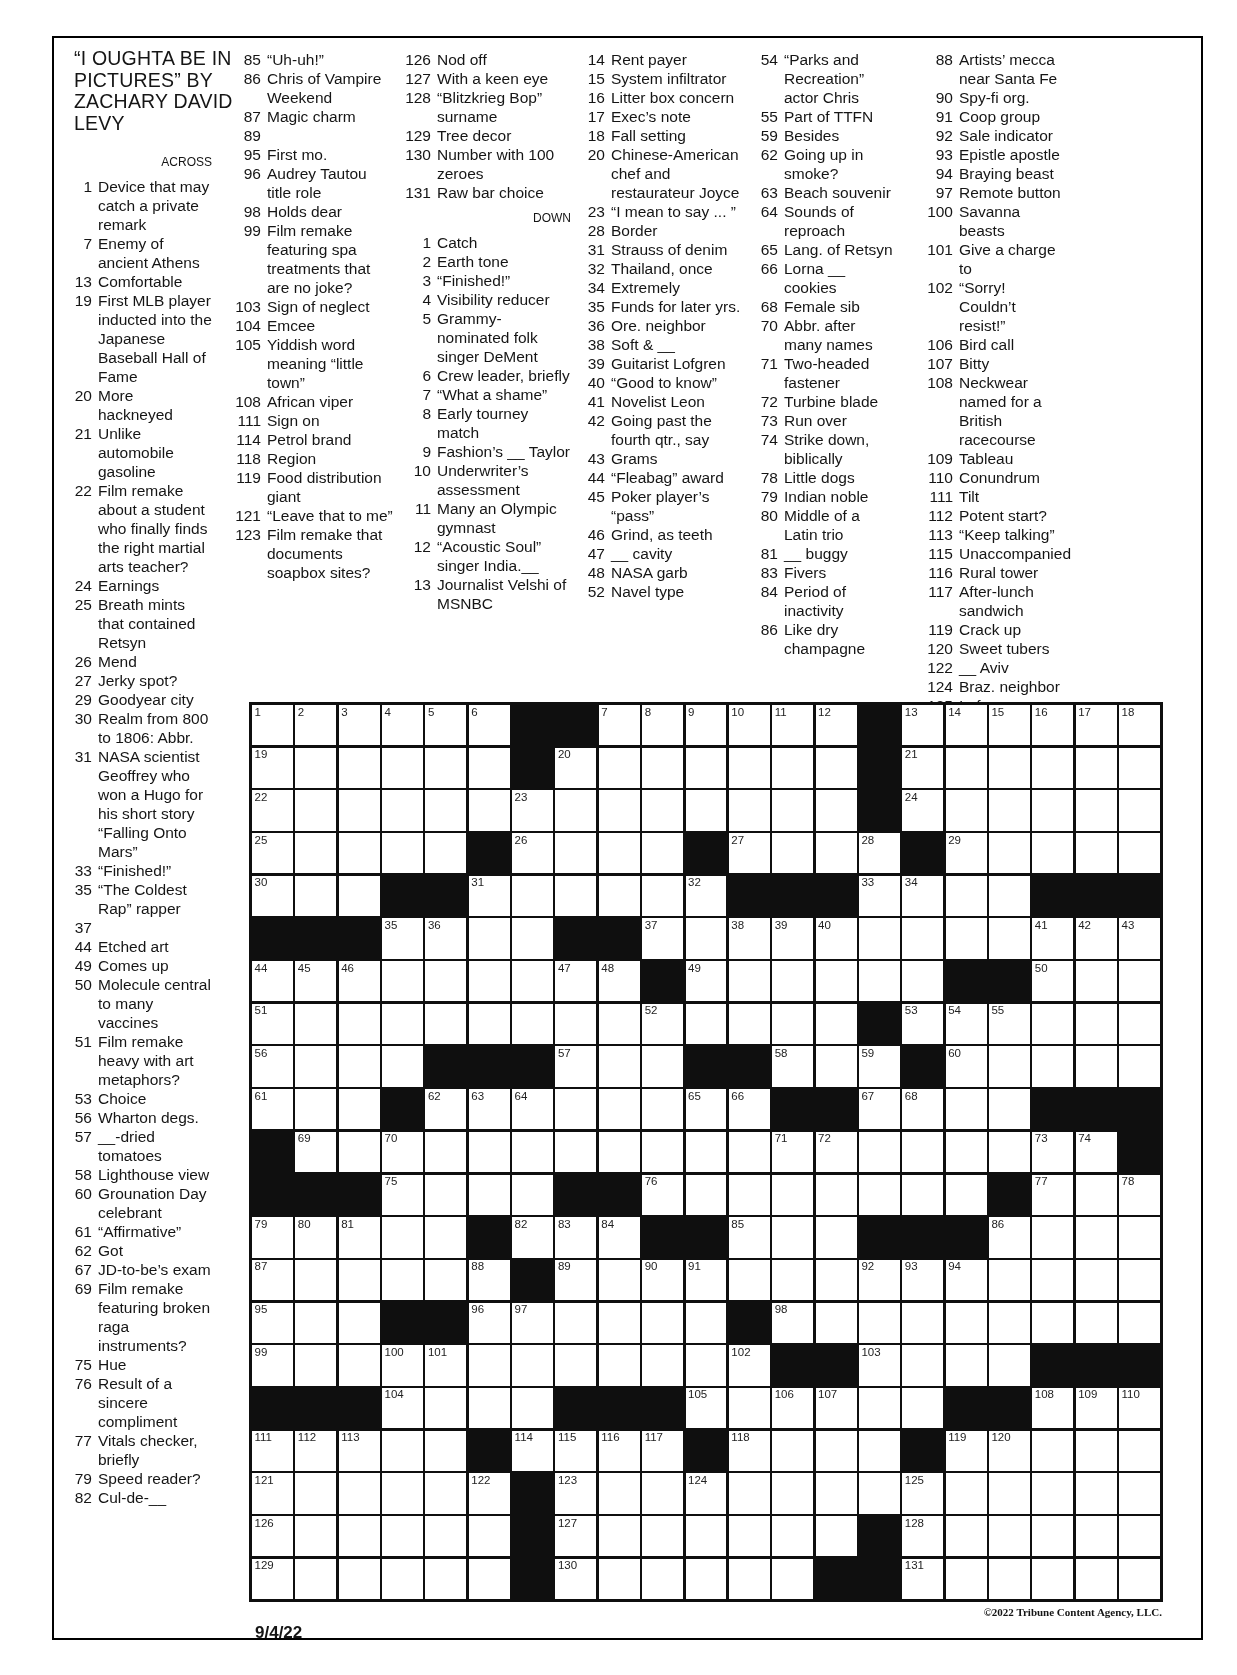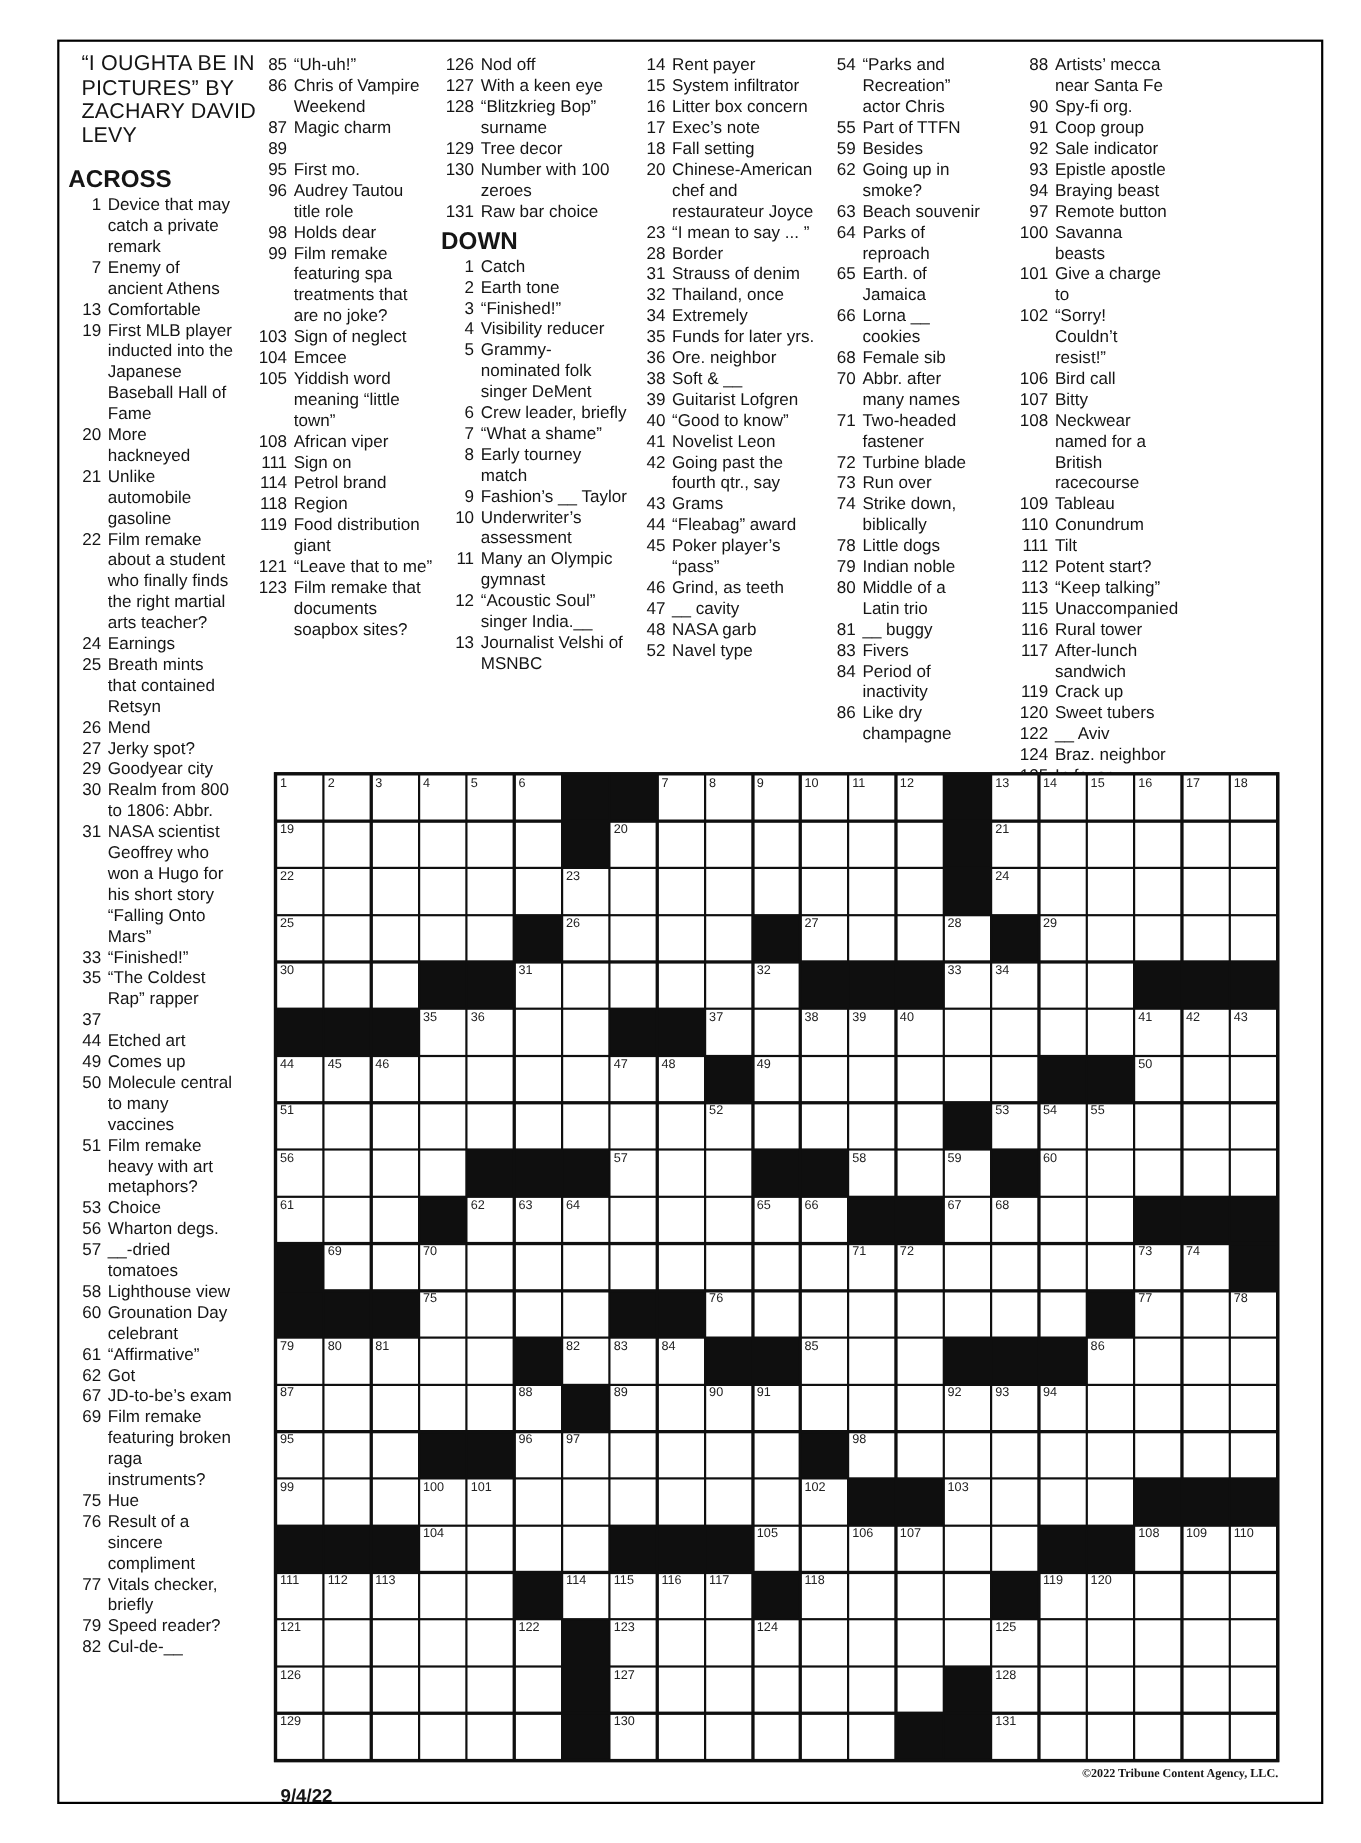--- a/index.html
+++ b/index.html
@@ -3,21 +3,21 @@
 <meta charset="utf-8">
 <style>
   html,body{margin:0;padding:0;background:#fff;}
   body{width:1237px;height:1675px;position:relative;font-family:"Liberation Sans",sans-serif;color:#151515;}
   .frame{position:absolute;left:52px;top:36px;width:1151px;height:1604px;border:2.5px solid #000;box-sizing:border-box;}
   .title{position:absolute;left:74px;top:48px;width:170px;font-weight:normal;font-size:19.5px;line-height:21.5px;letter-spacing:.2px;}
   .clue-col{position:absolute;font-size:15.5px;line-height:19px;}
   .clue{display:flex;align-items:flex-start;}
   .clue .n{flex:none;text-align:right;padding-right:6px;}
   .clue .t{flex:1;min-width:0;}
-  .sec-header{font-weight:bold;text-align:left;font-size:22px;margin:7px 0 5px;}
+  .sec-header{font-weight:normal;text-align:right;font-size:12px;margin:7px 0 5px;}
   #col1{left:62px;top:146px;width:150px;}
   #col2{left:231px;top:50px;width:164px;}
   #col3{left:401px;top:50px;width:170px;}
   #col4{left:575px;top:50px;width:170px;}
   #col5{left:748px;top:50px;width:148px;}
   #col6{left:915px;top:50px;width:150px;}
   #col1 .n,#col2 .n,#col3 .n,#col4 .n,#col5 .n{width:30px;}
   #col6 .n{width:38px;}
   #grid{position:absolute;left:249px;top:702px;width:914px;height:900px;display:grid;
         grid-template-columns:repeat(21,1fr);grid-template-rows:repeat(21,1fr);
@@ -453,25 +453,25 @@
     <div class="clue">
       <div class="n">62</div>
       <div class="t">Going up in smoke?</div>
     </div>
     <div class="clue">
       <div class="n">63</div>
       <div class="t">Beach souvenir</div>
     </div>
     <div class="clue">
       <div class="n">64</div>
-      <div class="t">Parks of reproach</div>
+      <div class="t">Sounds of reproach</div>
     </div>
     <div class="clue">
       <div class="n">65</div>
-      <div class="t">Earth. of Jamaica</div>
+      <div class="t">Lang. of Retsyn</div>
     </div>
     <div class="clue">
       <div class="n">66</div>
       <div class="t">Lorna __ cookies</div>
     </div>
     <div class="clue">
       <div class="n">68</div>
       <div class="t">Female sib</div>
     </div>
     <div class="clue">

